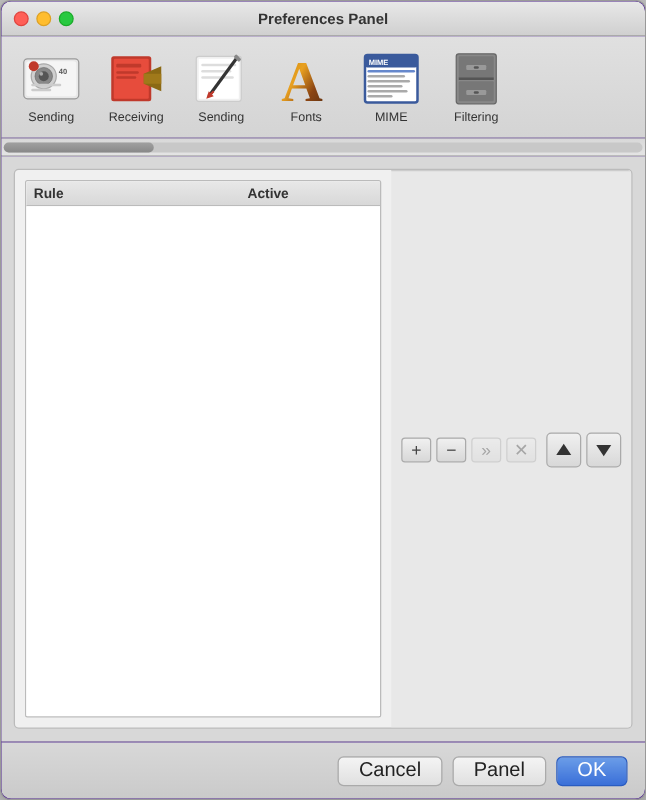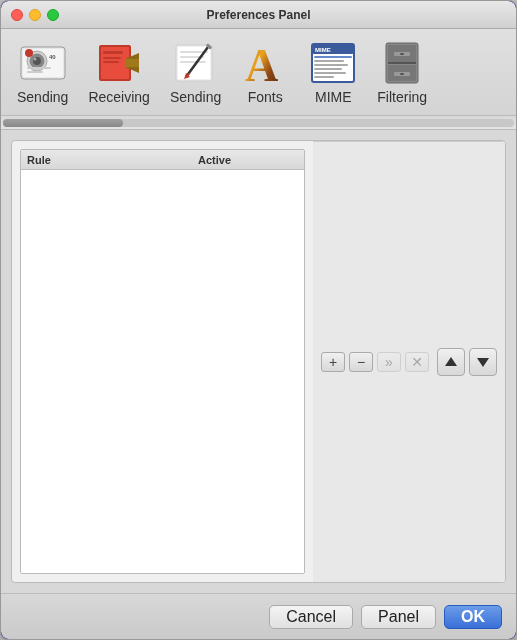--- a/index.html
+++ b/index.html
@@ -86,21 +86,21 @@
     .toolbar-icon {
       width: 48px;
       height: 48px;
       display: flex;
       align-items: center;
       justify-content: center;
       margin-bottom: 2px;
     }
 
     .toolbar-label {
-      font-size: 14px;
+      font-size: 10px;
       color: #333;
       text-align: center;
     }
 
     .scrollbar-area {
       height: 14px;
       background: linear-gradient(to bottom, #d8d8d8, #e4e4e4);
       border-bottom: 1px solid #bbb;
       display: flex;
       align-items: center;
@@ -253,21 +253,20 @@
       font-size: 16px;
       color: #222;
       cursor: pointer;
       font-family: inherit;
     }
 
     .bottom-btn.default {
       background: linear-gradient(to bottom, #6b9de8, #3a6fd8);
       border-color: #2a5cc0;
       color: white;
-      font-weight: bold;
     }
   </style>
 </head>
 <body>
 
 <div class="window">
 
   <div class="title-bar">
     <div class="title-bar-buttons">
       <div class="tb-btn close"></div>

